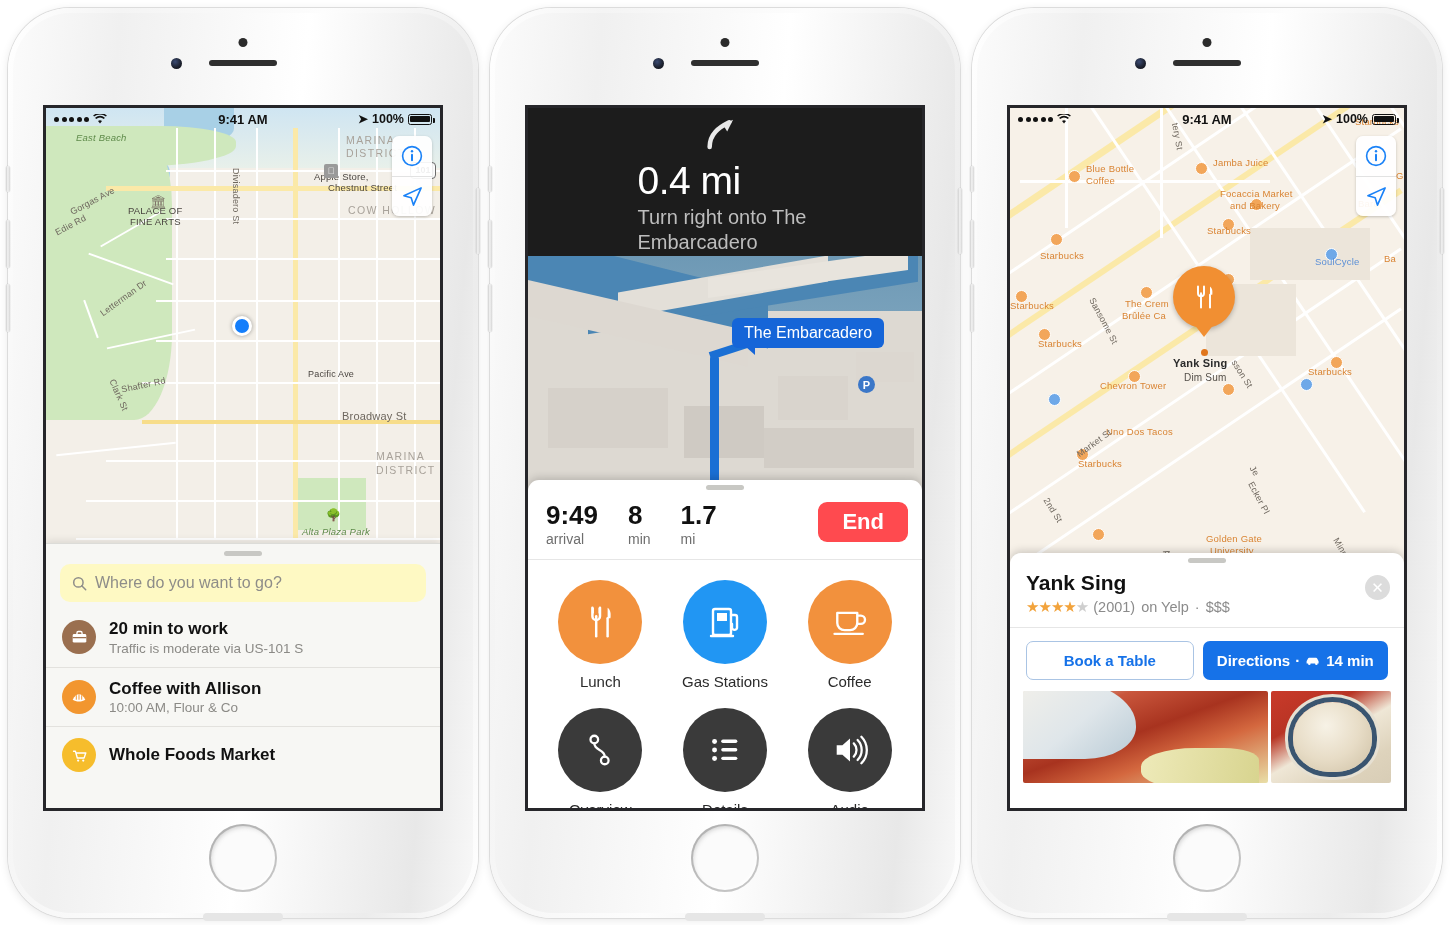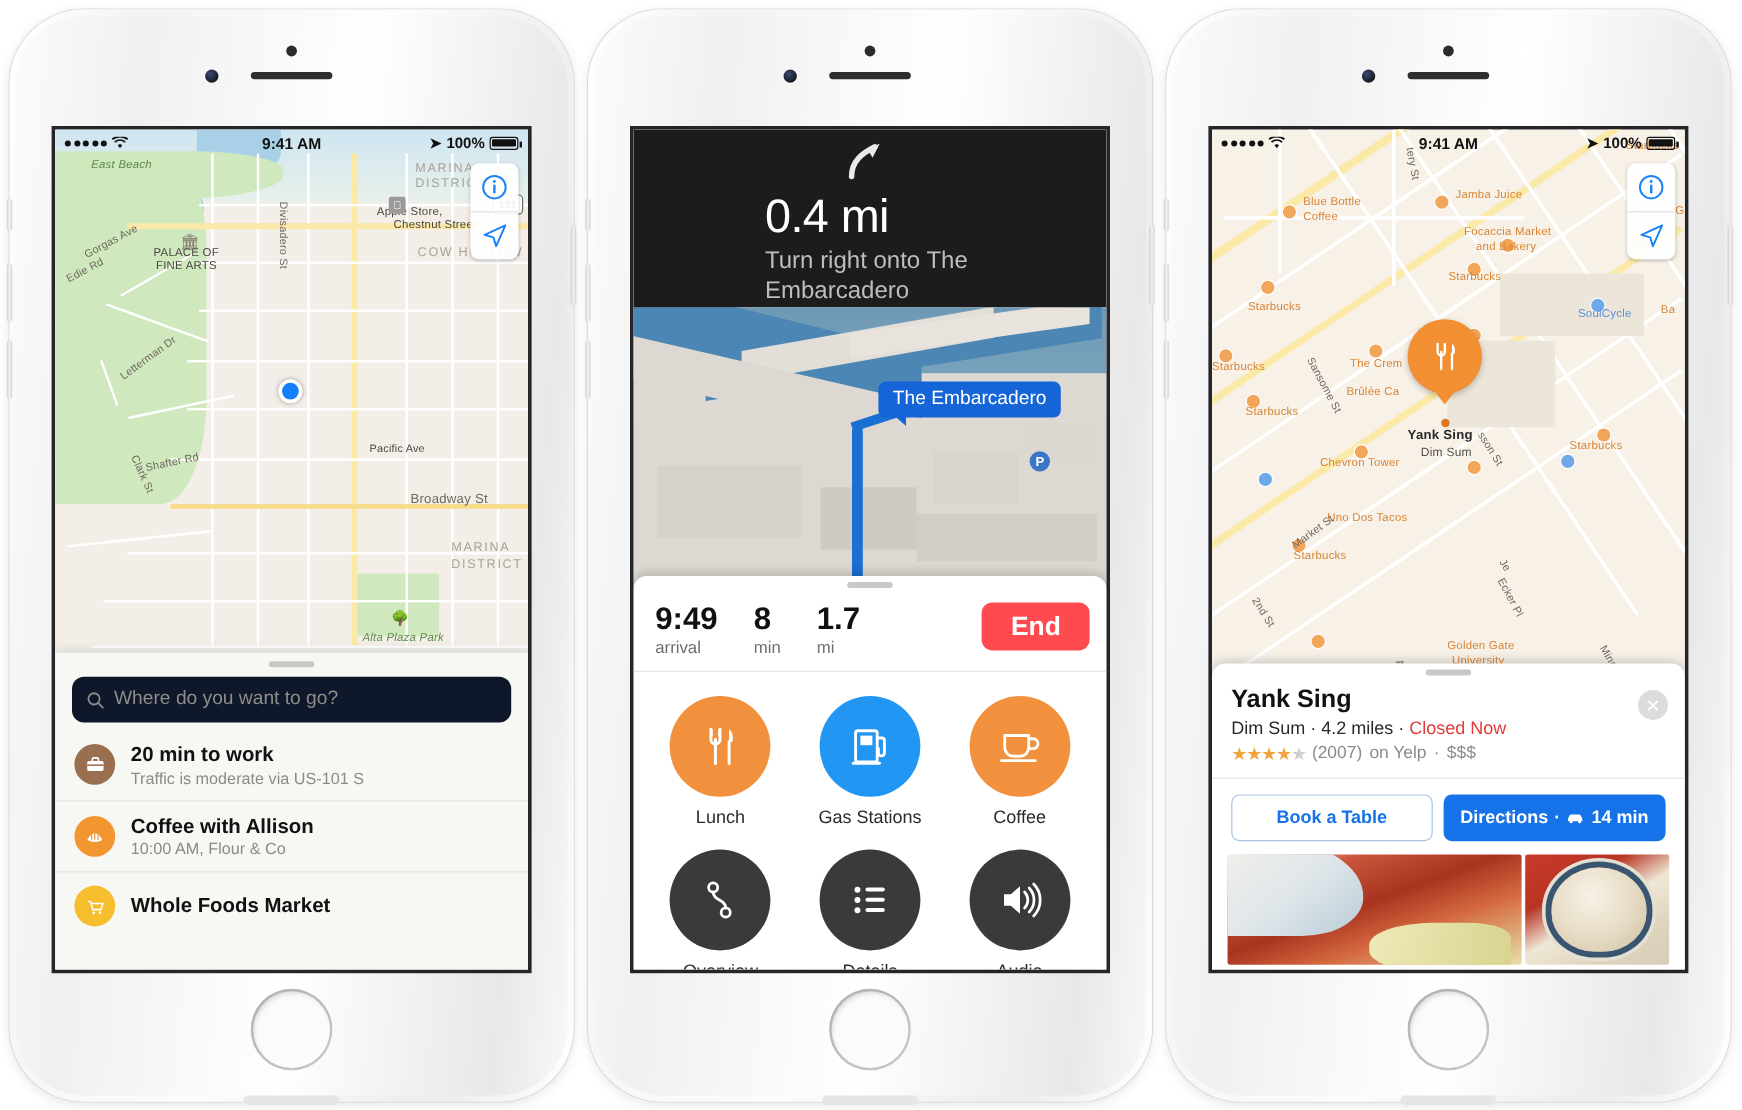--- a/index.html
+++ b/index.html
@@ -144,21 +144,21 @@
 
   
   .sheet1 {
     position: absolute; left: 0; right: 0; bottom: 0; height: 265px;
     background: #f7f7f4; border-top: 1px solid #dcdcd8;
     box-shadow: 0 -2px 8px rgba(0,0,0,.10);
     z-index: 35;
   }
   .grabber { width: 38px; height: 5px; border-radius: 3px; background: #c8c8c4; margin: 7px auto 0; }
   .searchbar {
-    margin: 8px 14px 0; height: 38px; border-radius: 10px; background: #0f172a;
+    margin: 8px 14px 0; height: 38px; border-radius: 10px; background: #fef9c3;
     display: flex; align-items: center; gap: 8px; padding: 0 12px;
   }
   .searchbar .ph { color: #8e8d89; font-size: 16px; }
   .list-item {
     display: flex; align-items: center; gap: 13px;
     padding: 11px 14px 11px 16px; border-top: 1px solid #e3e2de;
   }
   .li-icon { width: 34px; height: 34px; border-radius: 50%; flex: none;
              display:flex; align-items:center; justify-content:center; }
   .li-title { font-size: 17px; font-weight: bold; color: #111; line-height: 1.15; }
@@ -664,21 +664,21 @@
         <div class="maplbl poi" style="left:30px;top:142px;">Starbucks</div>
         <div class="maplbl poi" style="left:0px;top:192px;">Starbucks</div>
         <div class="maplbl poi" style="left:28px;top:230px;">Starbucks</div>
         <div class="maplbl poi" style="left:298px;top:258px;">Starbucks</div>
         <div class="maplbl poi" style="left:68px;top:350px;">Starbucks</div>
         <div class="maplbl poi" style="left:345px;top:8px;">Starbucks</div>
         <div class="maplbl poi-blue" style="left:305px;top:148px;">SoulCycle</div>
         <div class="maplbl poi" style="left:348px;top:90px;">Barc</div>
         <div class="maplbl poi" style="left:374px;top:145px;">Ba</div>
         <div class="maplbl poi" style="left:115px;top:190px;">The Crem</div>
-        <div class="maplbl poi" style="left:112px;top:202px;margin-top:11px;">Brûlée Ca</div>
+        <div class="maplbl poi" style="left:112px;top:202px;">Brûlée Ca</div>
         <div class="maplbl poi" style="left:90px;top:272px;">Chevron Tower</div>
         <div class="maplbl poi" style="left:96px;top:318px;">Uno Dos Tacos</div>
         <div class="maplbl poi" style="left:196px;top:425px;">Golden Gate</div>
         <div class="maplbl poi" style="left:200px;top:437px;">University</div>
         <div class="maplbl poi" style="left:247px;top:470px;">Salt House</div>
         <div class="maplbl poi" style="left:140px;top:512px;">Roy's Restaurant</div>
         <div class="maplbl poi-blue" style="left:28px;top:502px;">The Palace Hotel</div>
         <div class="maplbl poi" style="left:378px;top:485px;">Spe</div>
         <div class="maplbl poi" style="left:374px;top:497px;">Cafe</div>
 
@@ -753,30 +753,23 @@
           <span class="batt">
               <i></i>
             </span>
         </div>
       </div>
 
       <div class="sheet3">
         <div class="grabber" style="margin-top:5px;"></div>
         <div class="p3-head">
           <div class="p3-title">Yank Sing</div>
-          <div class="p3-meta">
-            <span>Dim Sum</span>
-            <span>·</span>
-            <span>4.2 miles</span>
-            <span>·</span>
-            <span class="closed">Closed Now</span>
-          </div>
           <div class="p3-rating">
             <span class="stars">★★★★<span class="off">★</span></span>
-            <span>(2007)</span>&nbsp;<span>on Yelp</span>&nbsp;<span>·</span>&nbsp;<span>$$$</span>
+            <span>(2001)</span>&nbsp;<span>on Yelp</span>&nbsp;<span>·</span>&nbsp;<span>$$$</span>
           </div>
           <div class="close-x">✕</div>
         </div>
 
         <div class="p3-btns">
           <div class="btn-outline">Book a Table</div>
           <div class="btn-solid">
             <span>Directions</span>
             <span>·</span>
             <svg width="16" height="10" viewBox="0 0 20 12">

